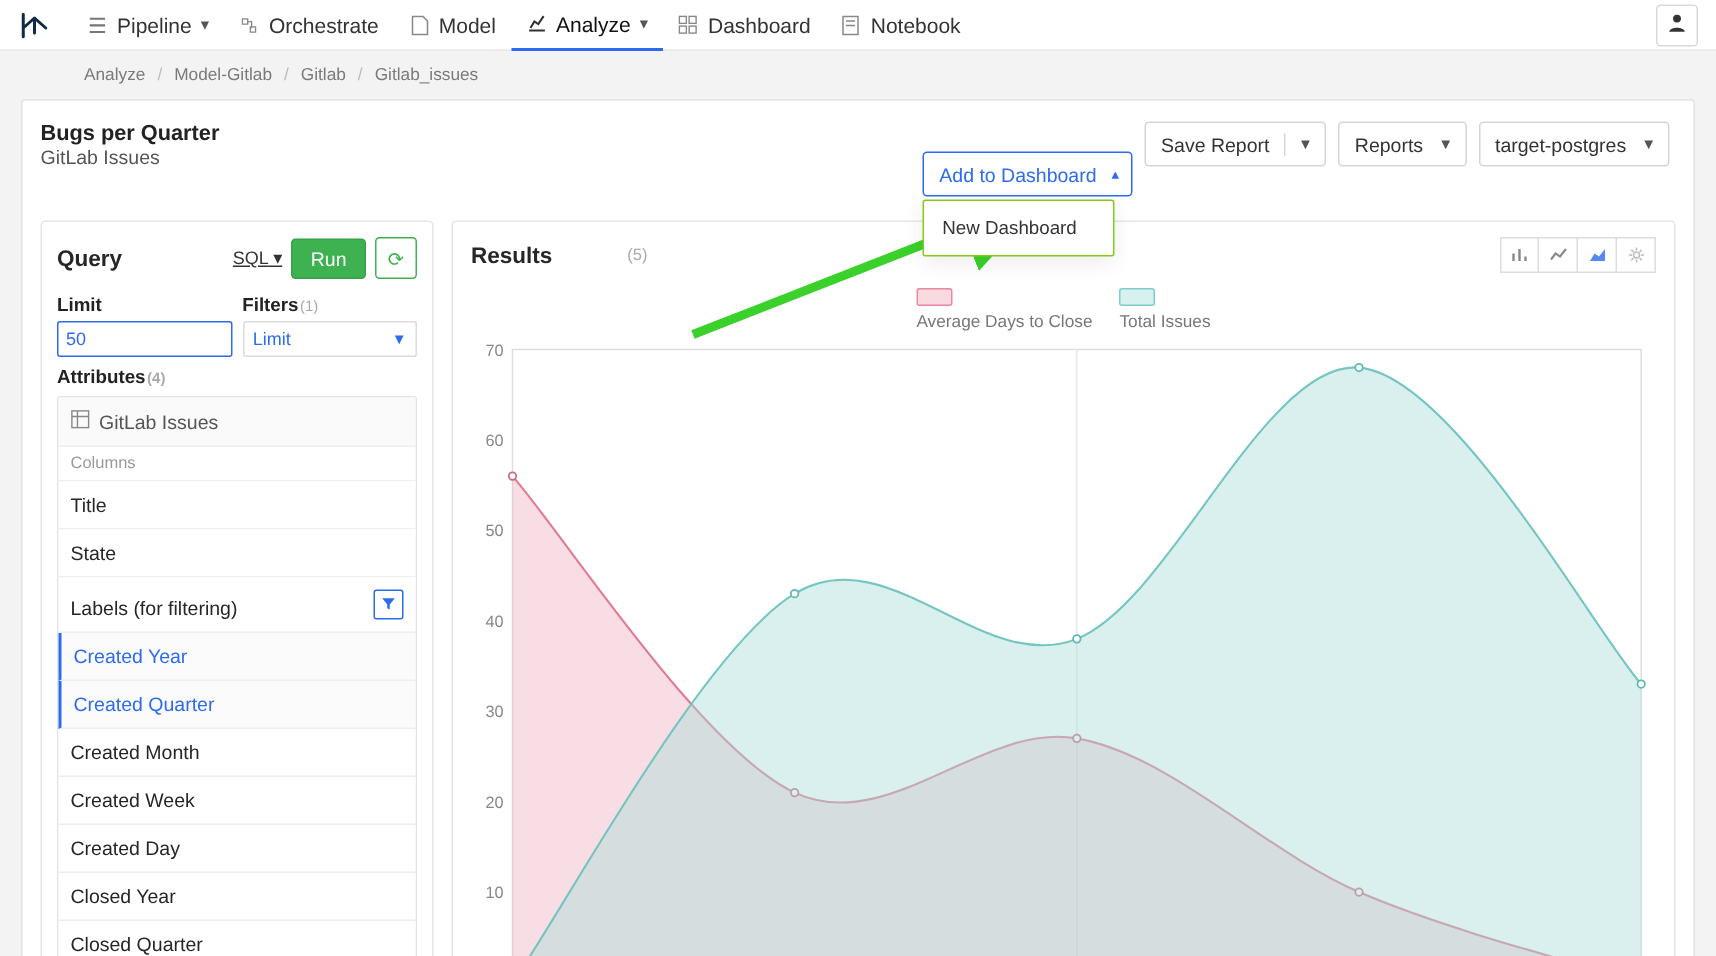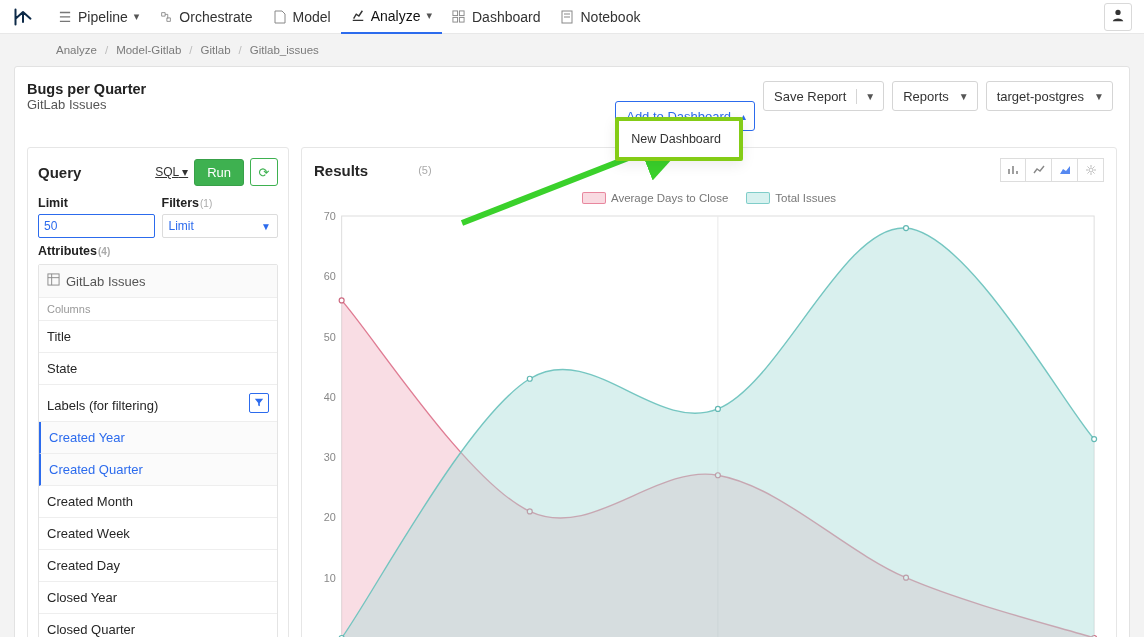--- a/index.html
+++ b/index.html
@@ -30,22 +30,22 @@
   .header-actions { margin-left:auto; display:flex; gap:8px; position:relative;}
   .btn-o { display:flex; align-items:center; height:30px; background:#fff; border:1px solid #d5d5d5; border-radius:3px; font-size:13px; color:#333; cursor:pointer;}
   .btn-o .lbl { padding:0 10px;}
   .btn-o .caret { font-size:10px; color:#555; padding-right:8px;}
   .btn-primary-outline { border-color:#2c6bed; color:#2c6bed; }
   .btn-primary-outline .caret { color:#2c6bed;}
   .btn-split { display:flex; }
   .btn-split .main { border-right:1px solid #d5d5d5; padding:0 10px; display:flex; align-items:center;}
   .btn-split .drop { padding:0 8px; display:flex; align-items:center; font-size:10px; color:#555;}
   .dropdown-menu {
-    position:absolute; top:16px; left:0; min-width:128px;
-    background:#fff; border:4px solid #84cc16; border-radius:2px;
+    position:absolute; top:32px; left:0; min-width:128px;
+    background:#fff; border:1px solid #84cc16; border-radius:2px;
     box-shadow:0 4px 14px rgba(0,0,0,0.08); z-index:30; padding:4px 0;
   }
   .dropdown-menu .item { padding:7px 12px; font-size:12.5px; color:#333; cursor:pointer;}
 
   
   .cols { display:flex; gap:12px; padding:8px 12px 12px 12px; }
   .panel { background:#fff; border:1px solid #e6e6e6; border-radius:3px; }
   .query-panel { width:262px; flex:0 0 262px; padding:10px 10px; }
   .results-panel { flex:1; padding:10px 12px; position:relative; min-height:510px; overflow:hidden;}
 
@@ -78,21 +78,21 @@
 
   
   .chart-toggles { display:flex; gap:0;}
   .chart-toggles .tbtn { width:26px; height:24px; border:1px solid #ddd; background:#fff; display:flex; align-items:center; justify-content:center; cursor:pointer; font-size:12px; color:#888;}
   .chart-toggles .tbtn + .tbtn { border-left:none;}
   .chart-toggles .tbtn.active { color:#2c6bed;}
   .chart-toggles .tbtn.gear { color:#bbb;}
 
   
   .legend { display:flex; justify-content:center; gap:18px; font-size:11.5px; color:#777; margin-top:4px;}
-  .legend .item{ display:flex; gap:5px;}
+  .legend .item{ display:flex; gap:5px;flex-direction:column;}
   .legend .sw { width:24px; height:12px; border-radius:2px;}
   .legend .sw.pink { background:rgba(237,150,170,0.35); border:1px solid rgba(225,100,130,0.7);}
   .legend .sw.teal { background:rgba(140,215,210,0.35); border:1px solid rgba(90,190,185,0.7);}
 
   
   .chart-wrap { position:relative; margin-top:8px; height:430px;}
   .chart-wrap svg { width:100%; height:100%; }
   .ytick { font-size:11px; fill:#888; text-anchor:end;}
   .gridline{ stroke:#e9e9e9; stroke-width:1;}
   .series-pink-fill{ fill:rgba(237,150,170,0.32); }

